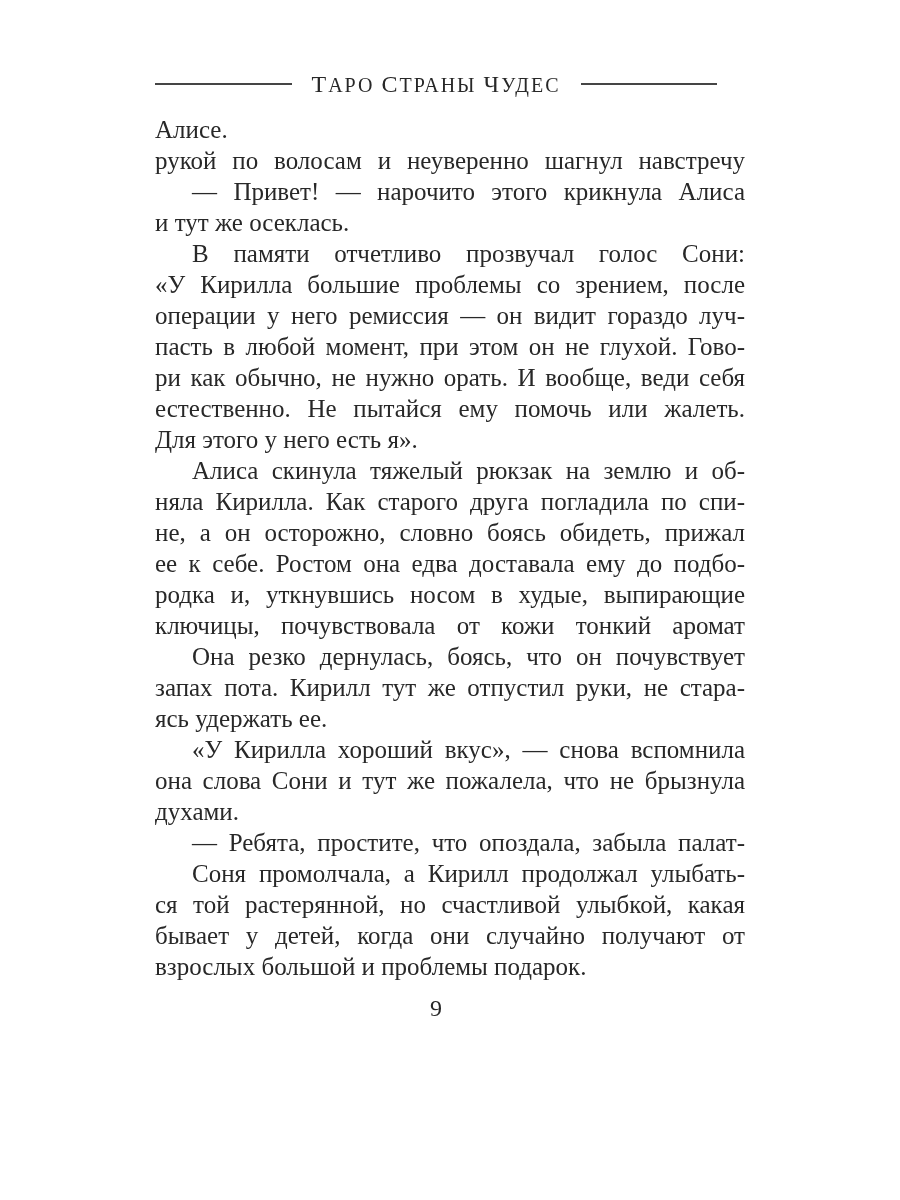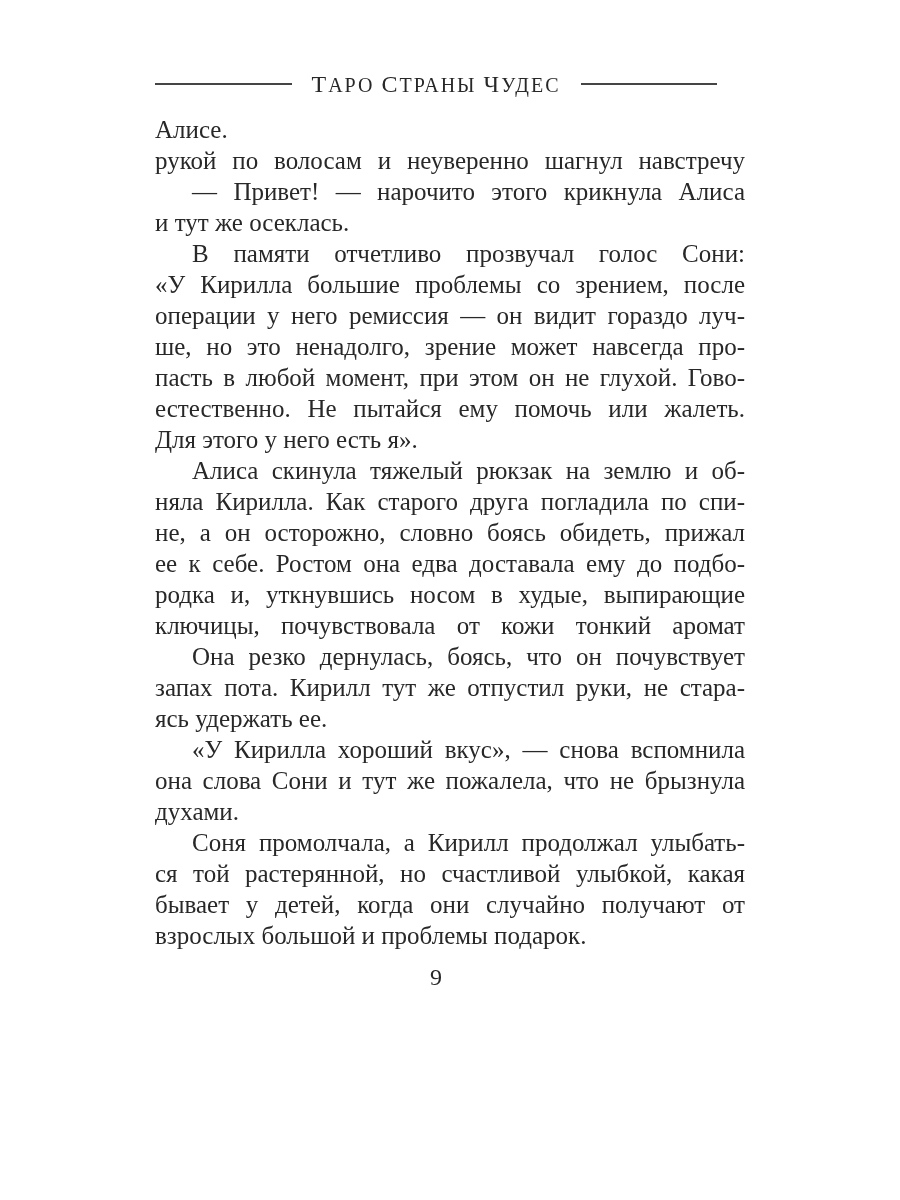--- a/index.html
+++ b/index.html
@@ -91,22 +91,22 @@
         <div class="line">рукой по волосам и неуверенно шагнул навстречу</div>
       </div>
       <div class="para">
         <div class="line indent">— Привет! — нарочито этого крикнула Алиса</div>
         <div class="line last">и тут же осеклась.</div>
       </div>
       <div class="para">
         <div class="line indent">В памяти отчетливо прозвучал голос Сони:</div>
         <div class="line">«У Кирилла большие проблемы со зрением, после</div>
         <div class="line">операции у него ремиссия — он видит гораздо луч-</div>
-        <div class="line">ше, но это ненадолго, зрение может навсегда про-</div>
         <div class="line">пасть в любой момент, при этом он не глухой. Гово-</div>
+        <div class="line">ри как обычно, не нужно орать. И вообще, веди себя</div>
         <div class="line">естественно. Не пытайся ему помочь или жалеть.</div>
         <div class="line last">Для этого у него есть я».</div>
       </div>
       <div class="para">
         <div class="line indent">Алиса скинула тяжелый рюкзак на землю и об-</div>
         <div class="line">няла Кирилла. Как старого друга погладила по спи-</div>
         <div class="line">не, а он осторожно, словно боясь обидеть, прижал</div>
         <div class="line">ее к себе. Ростом она едва доставала ему до подбо-</div>
         <div class="line">родка и, уткнувшись носом в худые, выпирающие</div>
         <div class="line">ключицы, почувствовала от кожи тонкий аромат</div>
@@ -115,20 +115,21 @@
         <div class="line indent">Она резко дернулась, боясь, что он почувствует</div>
         <div class="line">запах пота. Кирилл тут же отпустил руки, не стара-</div>
         <div class="line last">ясь удержать ее.</div>
       </div>
       <div class="para">
         <div class="line indent">«У Кирилла хороший вкус», — снова вспомнила</div>
         <div class="line">она слова Сони и тут же пожалела, что не брызнула</div>
         <div class="line last">духами.</div>
       </div>
       <div class="para">
+        <div class="line indent">— Ребята, простите, что опоздала, забыла палат-</div>
       </div>
       <div class="para">
         <div class="line indent">Соня промолчала, а Кирилл продолжал улыбать-</div>
         <div class="line">ся той растерянной, но счастливой улыбкой, какая</div>
         <div class="line">бывает у детей, когда они случайно получают от</div>
         <div class="line last">взрослых большой и проблемы подарок.</div>
       </div>
     </main>
 
   <footer class="page-footer">

